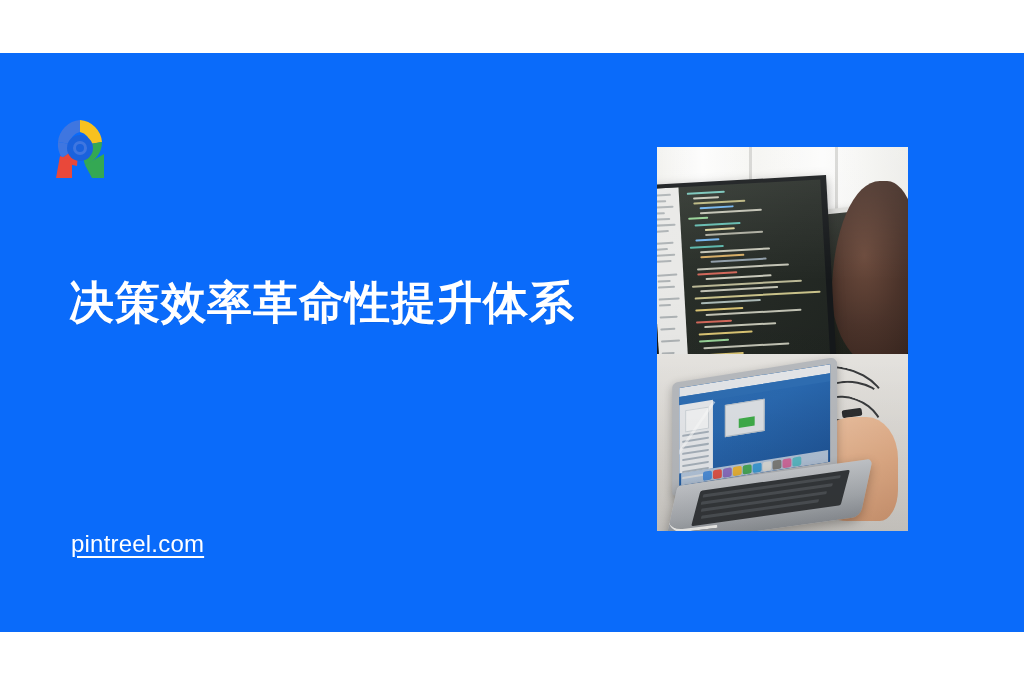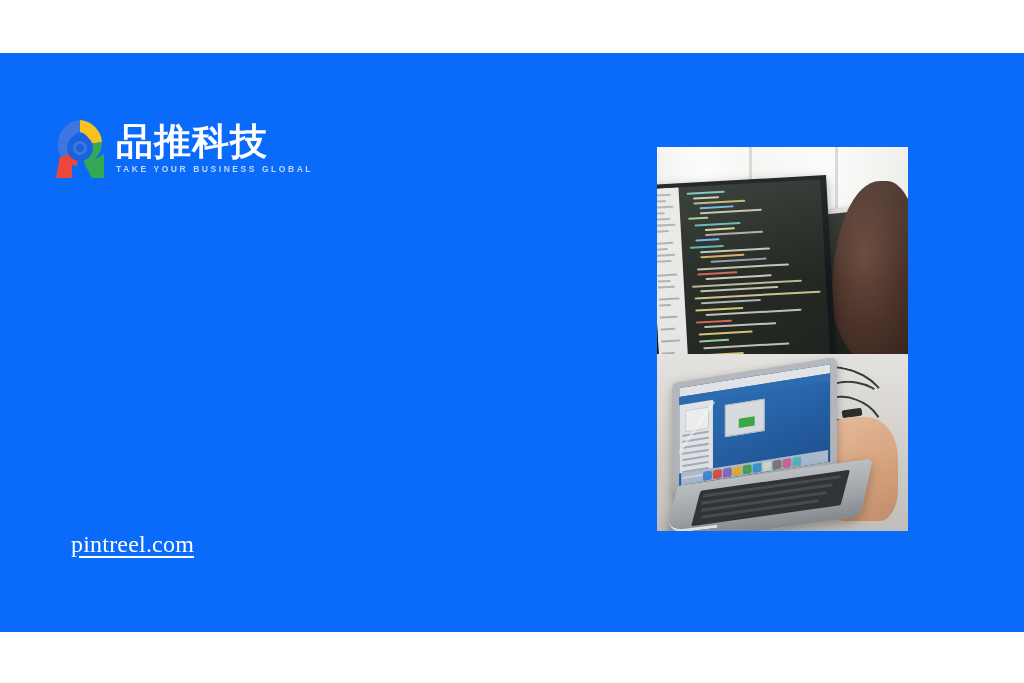--- a/index.html
+++ b/index.html
@@ -89,21 +89,21 @@
   .headline .line {
     display: block;
     white-space: nowrap;
   }
 
   
   .url {
     position: absolute;
     left: 71px;
     top: 529px;
-    font-family: Liberation Serif, serif;
+    font-family: Liberation Sans, sans-serif;
     font-size: 24px;
     line-height: 30px;
     color: #ffffff;
     text-decoration: underline;
     text-underline-offset: 4px;
     letter-spacing: 0.2px;
   }
 
   
   .photo {
@@ -386,27 +386,24 @@
         <path d="M33 49 L40 62 L52 62 L52 38 Z" fill="#34a853"></path>
 
         <path d="M10 42 A24 24 0 0 0 25 50 L26 38 A12 12 0 0 1 20 35 Z" fill="#e9483a"></path>
         <path d="M8 40 L4 62 L20 62 L20 45 Z" fill="#e9483a"></path>
 
         <circle cx="28" cy="32" r="13" fill="#1a62dd"></circle>
         <circle cx="28" cy="32" r="7" fill="#3f76e0"></circle>
         <circle cx="28" cy="32" r="4" fill="#1a62dd"></circle>
       </svg>
     </div>
-    <div class="logo-text-wrap">
-      <div class="logo-name">品推科技</div>
-      <div class="logo-tagline">TAKE YOUR BUSINESS GLOBAL</div>
-    </div>
   </div>
 
   <div class="headline">
+    <span class="line">决策效率革命性提升体系</span>
   </div>
 
   <div class="url">pintreel.com</div>
 
   <div class="photo">
     <div class="photo-inner">
 
       <div class="bg-room"></div>
       <div class="bg-window"></div>
       <div class="bg-window-mullion" style="left:92px"></div>

